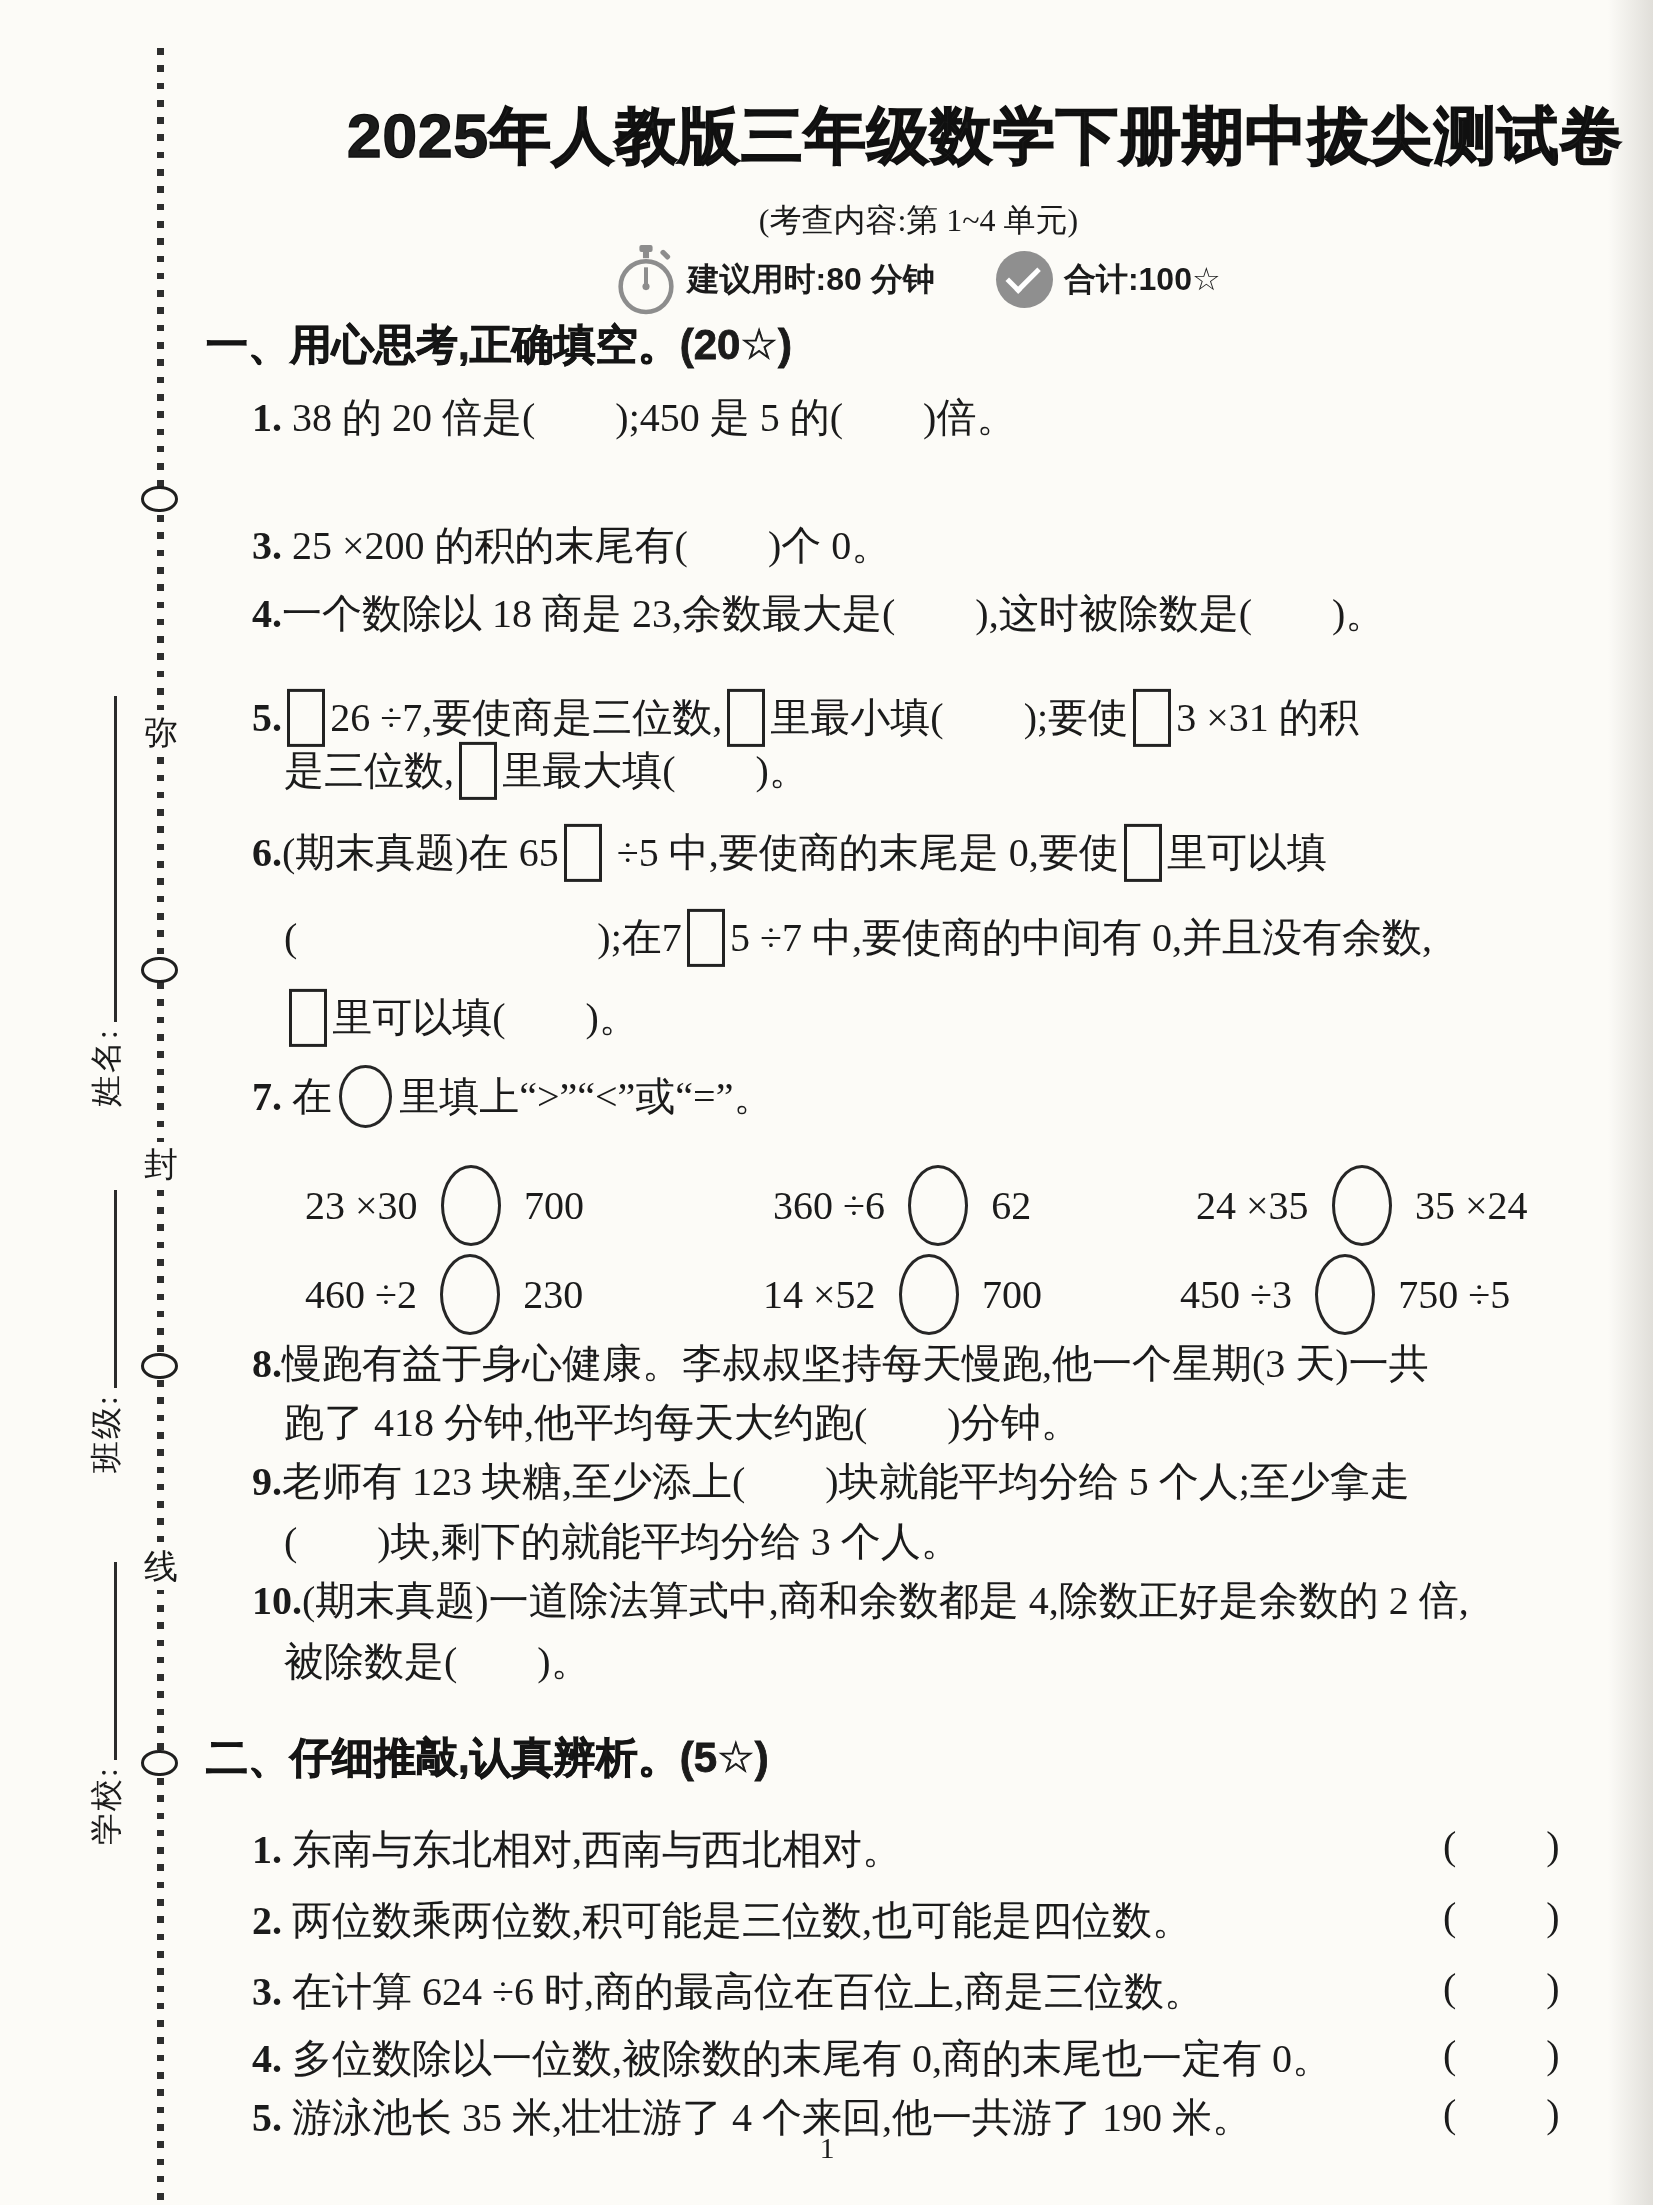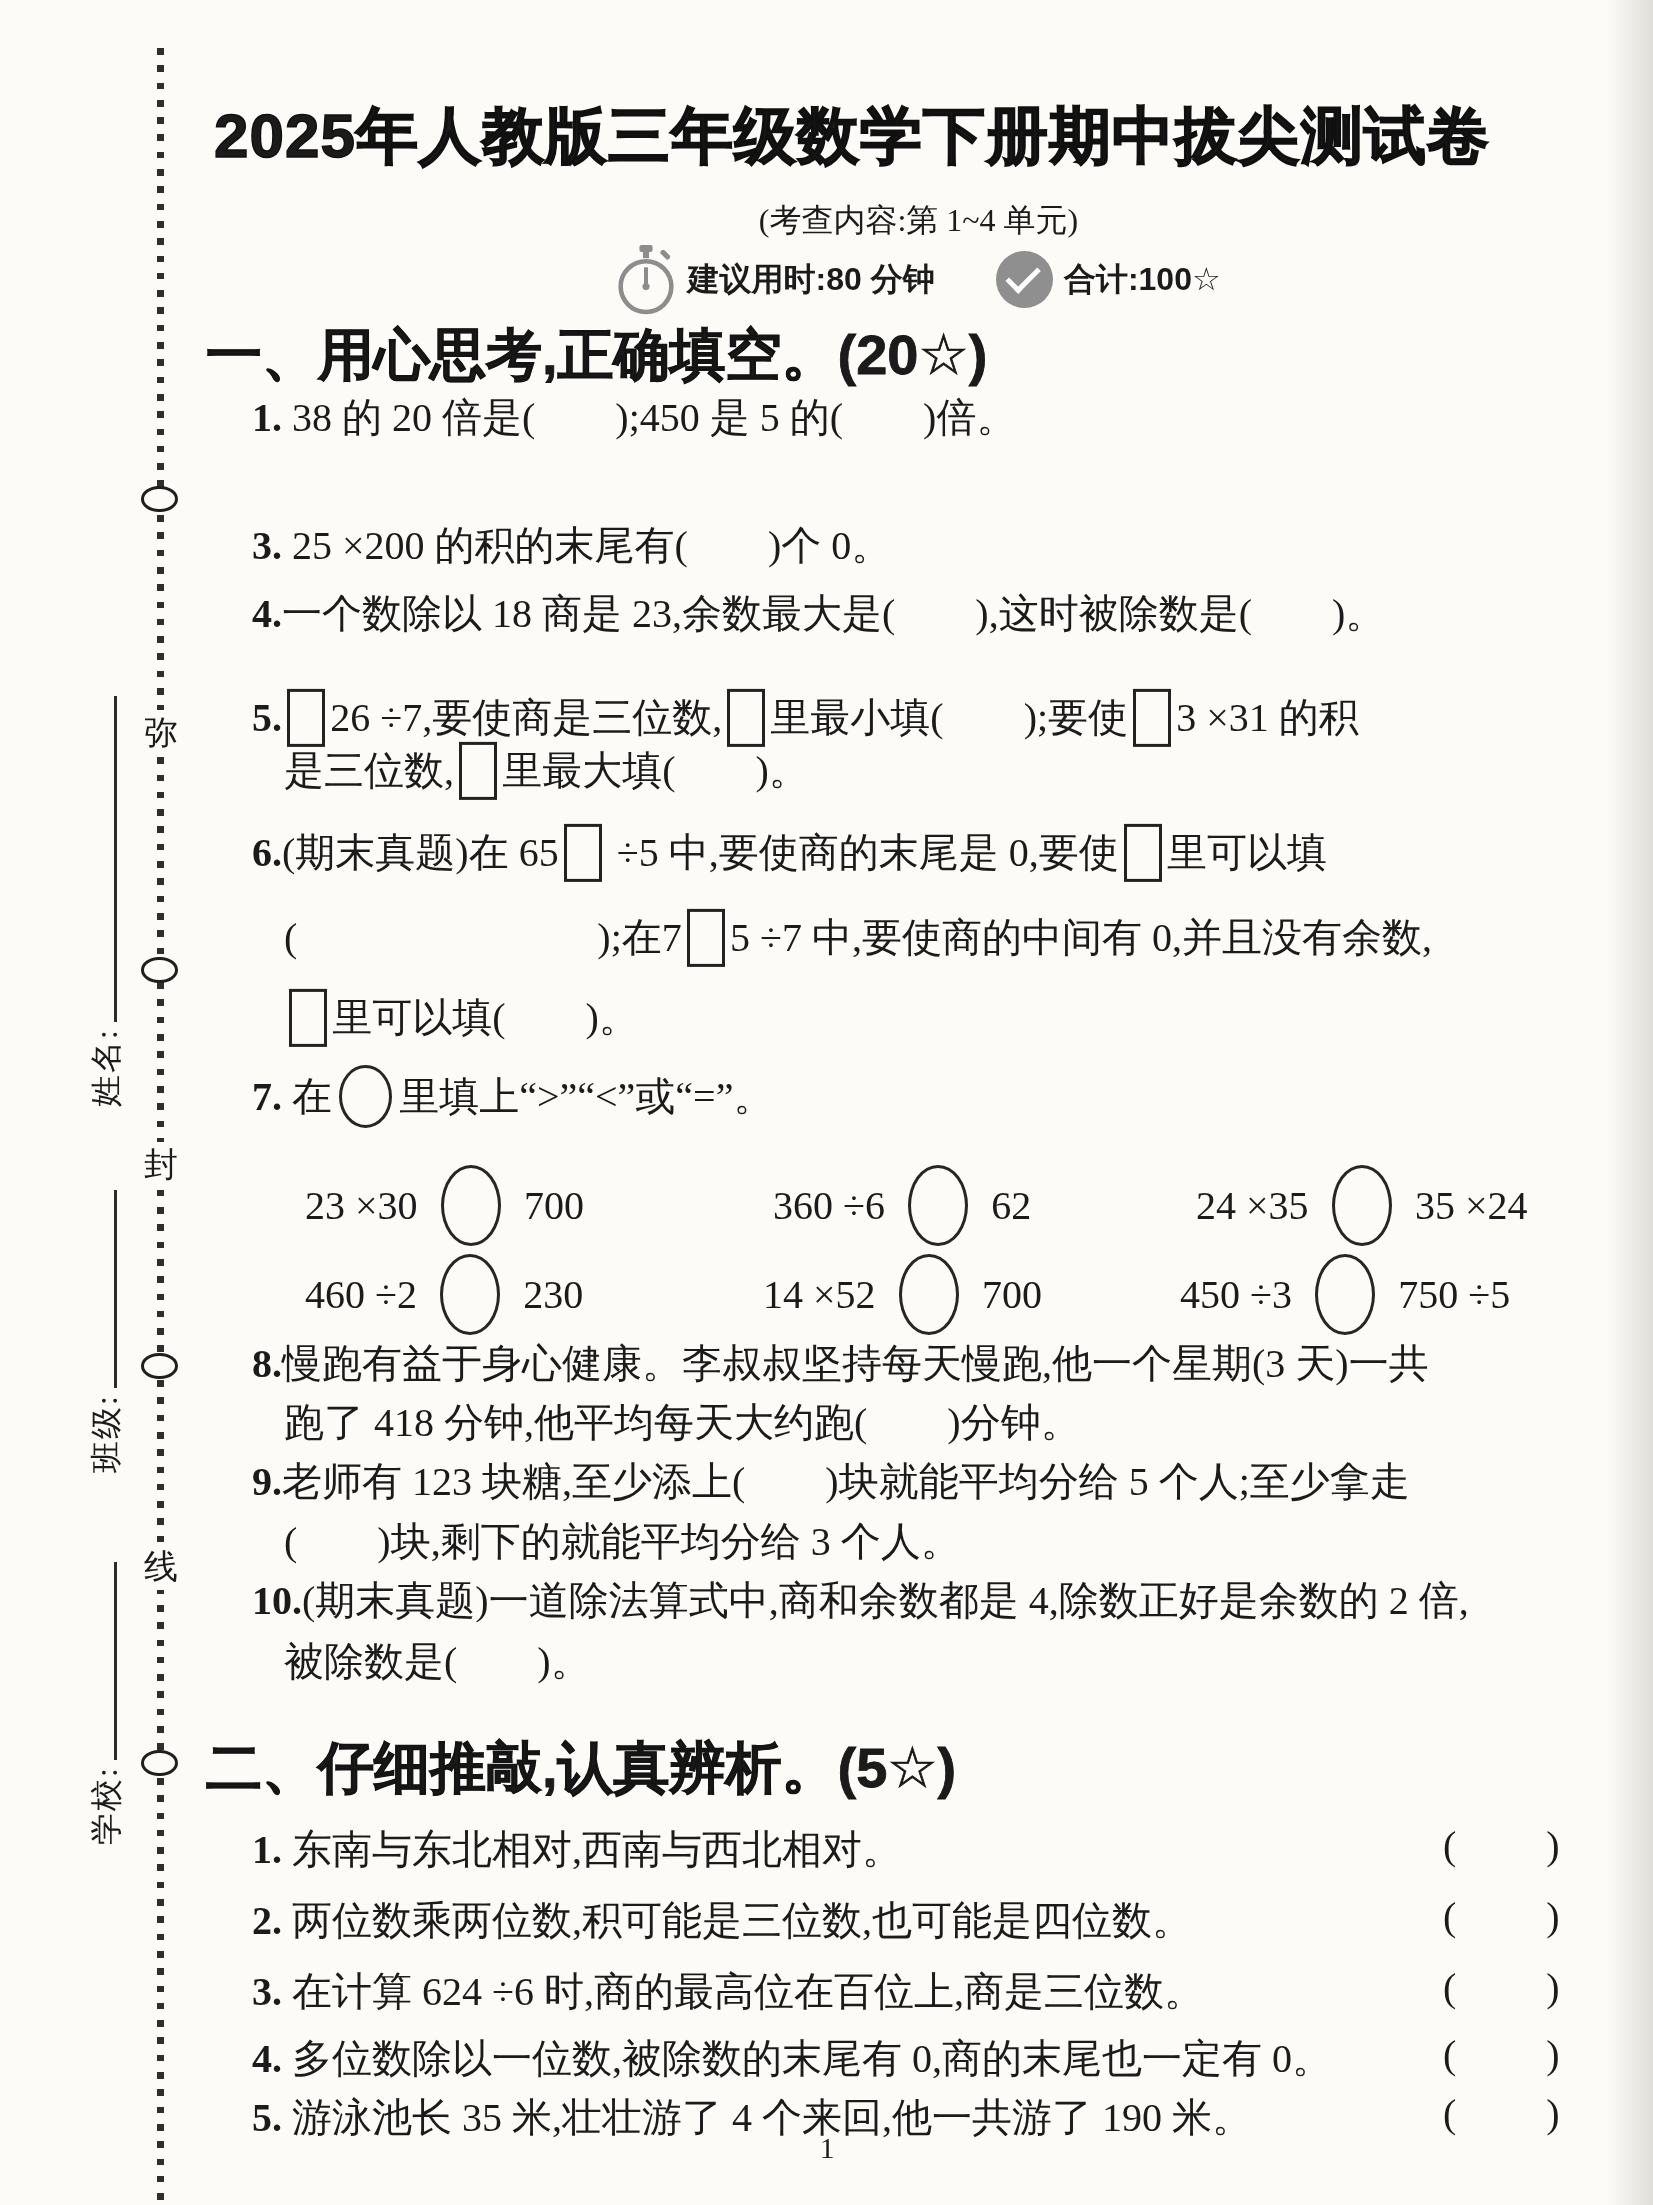--- a/index.html
+++ b/index.html
@@ -10,36 +10,36 @@
         background:repeating-linear-gradient(to bottom,#2e2e2e 0 6.6px,transparent 6.6px 17.3px);}
   .seal-circle{position:absolute;left:141px;width:30.5px;height:20.4px;border:3.6px solid #1f1f1f;
         border-radius:50%;background:#fcfbf7;}
   .seal-char{position:absolute;left:142px;width:38px;text-align:center;font-size:34px;
         background:#fcfbf7;padding:6.1px 0;line-height:1;}
   .side-label{position:absolute;left:85px;font-size:32px;white-space:nowrap;
         transform:rotate(-90deg);transform-origin:0 0;letter-spacing:2px;}
   .side-label .blank{display:inline-block;height:8.1px;border-bottom:3.6px solid #2b2b2b;
         margin-left:6.1px;}
   
-  .title{position:absolute;left:214px;top:94px;width:1409px;text-align:left;
+  .title{position:absolute;left:214px;top:94px;width:1409px;text-align:right;
         font-family:"Liberation Sans","DejaVu Sans",sans-serif;font-weight:900;font-size:62px;
         -webkit-text-stroke:1.5px #101010;letter-spacing:1px;}
   .subtitle{position:absolute;left:214px;top:199px;width:1409px;text-align:center;font-size:32px;}
   .info-row{position:absolute;left:214px;top:244px;width:1409px;display:flex;
         justify-content:center;align-items:center;gap:61px;
         font-family:"Liberation Sans","DejaVu Sans",sans-serif;font-weight:bold;font-size:32px;}
   .info-item{display:inline-flex;align-items:center;gap:11.2px;white-space:pre;}
   .check-badge{width:57px;height:57px;border-radius:50%;background:#8f8f8f;
         display:inline-flex;align-items:center;justify-content:center;flex:none;}
   .check-mark{width:26.5px;height:13.2px;border-left:5.6px solid #fff;border-bottom:5.6px solid #fff;
         transform:rotate(-45deg) translate(1.5px,-2.5px);}
   
   .line{position:absolute;font-size:40px;line-height:1.38;white-space:pre;}
   .qnum{font-weight:bold;}
-  .heading{font-family:"Liberation Sans","DejaVu Sans",sans-serif;font-weight:bold;font-size:56px;
+  .heading{font-family:"Liberation Sans","DejaVu Sans",sans-serif;font-weight:bold;font-size:42px;
         -webkit-text-stroke:0.8px #141414;}
   .fbox{display:inline-block;width:32px;height:52px;border:3.1px solid #222;
         vertical-align:middle;margin:0 5.1px;transform:translateY(-4.1px);background:transparent;}
   .fcirc{display:inline-block;width:47px;height:57px;border:3.1px solid #262626;border-radius:50%;
         vertical-align:middle;margin:0 7.1px;transform:translateY(-4.1px);}
   .cmp{display:inline-flex;align-items:center;}
   .cmp .fcirc{width:54px;height:75px;margin:0 13.2px;transform:none;}
   .tf-paren{position:absolute;left:1443px;font-size:40px;white-space:pre;}
   .footer{position:absolute;left:0;top:2132px;width:100%;text-align:center;font-size:29.5px;}
   .scan-edge{position:absolute;right:0;top:0;width:46px;height:100%;

